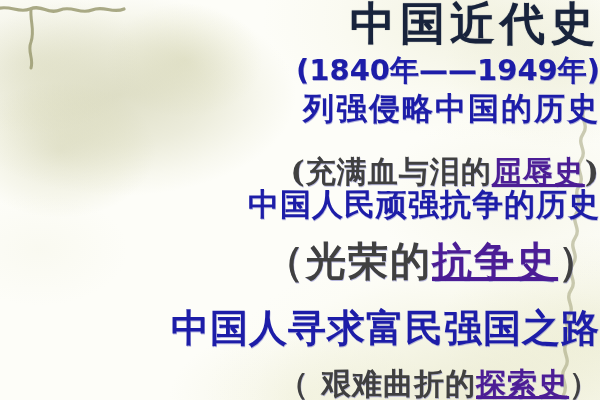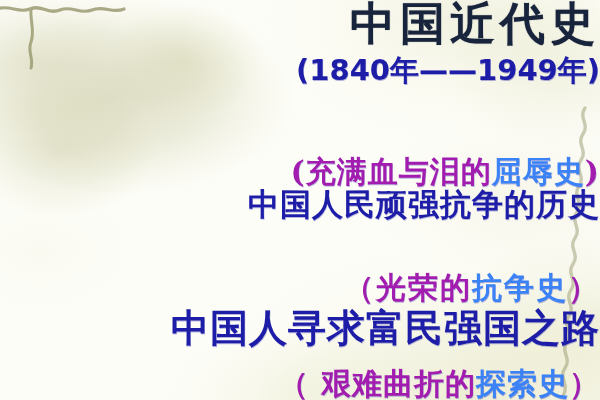--- a/index.html
+++ b/index.html
@@ -113,22 +113,22 @@
 
   .line {
     position: absolute;
     left: 0;
     right: 0;
     color: #1d1da8;
     font-weight: bold;
     white-space: nowrap;
   }
 
-  .blue { color: #a21caf; }
-  .red  { color: #3b82f6; }
+  .blue { color: #404040; }
+  .red  { color: #4c1d95; text-decoration: underline; }
 
   .l-dates {
     top: 52px;
     font-family: "DejaVu Sans", "Liberation Sans", sans-serif;
     font-size: 29px;
     line-height: 36px;
     letter-spacing: 0px;
     text-shadow: 0.5px 0.5px 0 rgba(29,29,168,0.35);
     padding-left: 34px;
   }
@@ -154,23 +154,23 @@
   .l-g1b {
     top: 184px;
     font-family: "DejaVu Serif", "Liberation Serif", serif;
     font-size: 31px;
     line-height: 40px;
     letter-spacing: 1px;
     text-shadow: 0.5px 0.5px 0 rgba(29,29,168,0.30);
   }
 
   .l-g2 {
-    top: 268px;
-    font-family: "DejaVu Serif", "Liberation Serif", serif;
-    font-size: 30px;
+    top: 241px;
+    font-family: "DejaVu Serif", "Liberation Serif", serif;
+    font-size: 40px;
     line-height: 40px;
     letter-spacing: 2px;
     text-shadow: 0.5px 0.5px 0 rgba(29,29,168,0.30);
   }
 
   .l-g3a {
     top: 308px;
     font-family: "DejaVu Serif", "Liberation Serif", serif;
     font-size: 38px;
     line-height: 40px;
@@ -213,20 +213,21 @@
                C 558 378, 570 384, 563 396" stroke-width="3.4" opacity="0.6"></path>
     </g>
   </svg>
 
   <div class="content">
 
     <div class="title">中国近代史</div>
 
     <div class="line l-dates">(1840年——1949年)</div>
 
+    <div class="line l-sub1">列强侵略中国的历史</div>
 
     <div class="line l-g1a">
       <span class="blue">(充满血与泪的</span><span class="red">屈辱史</span><span class="blue">)</span>
     </div>
 
     <div class="line l-g1b">中国人民顽强抗争的历史</div>
 
     <div class="line l-g2">
       <span class="blue">（光荣的</span><span class="red">抗争史</span><span class="blue">）</span>
     </div>

